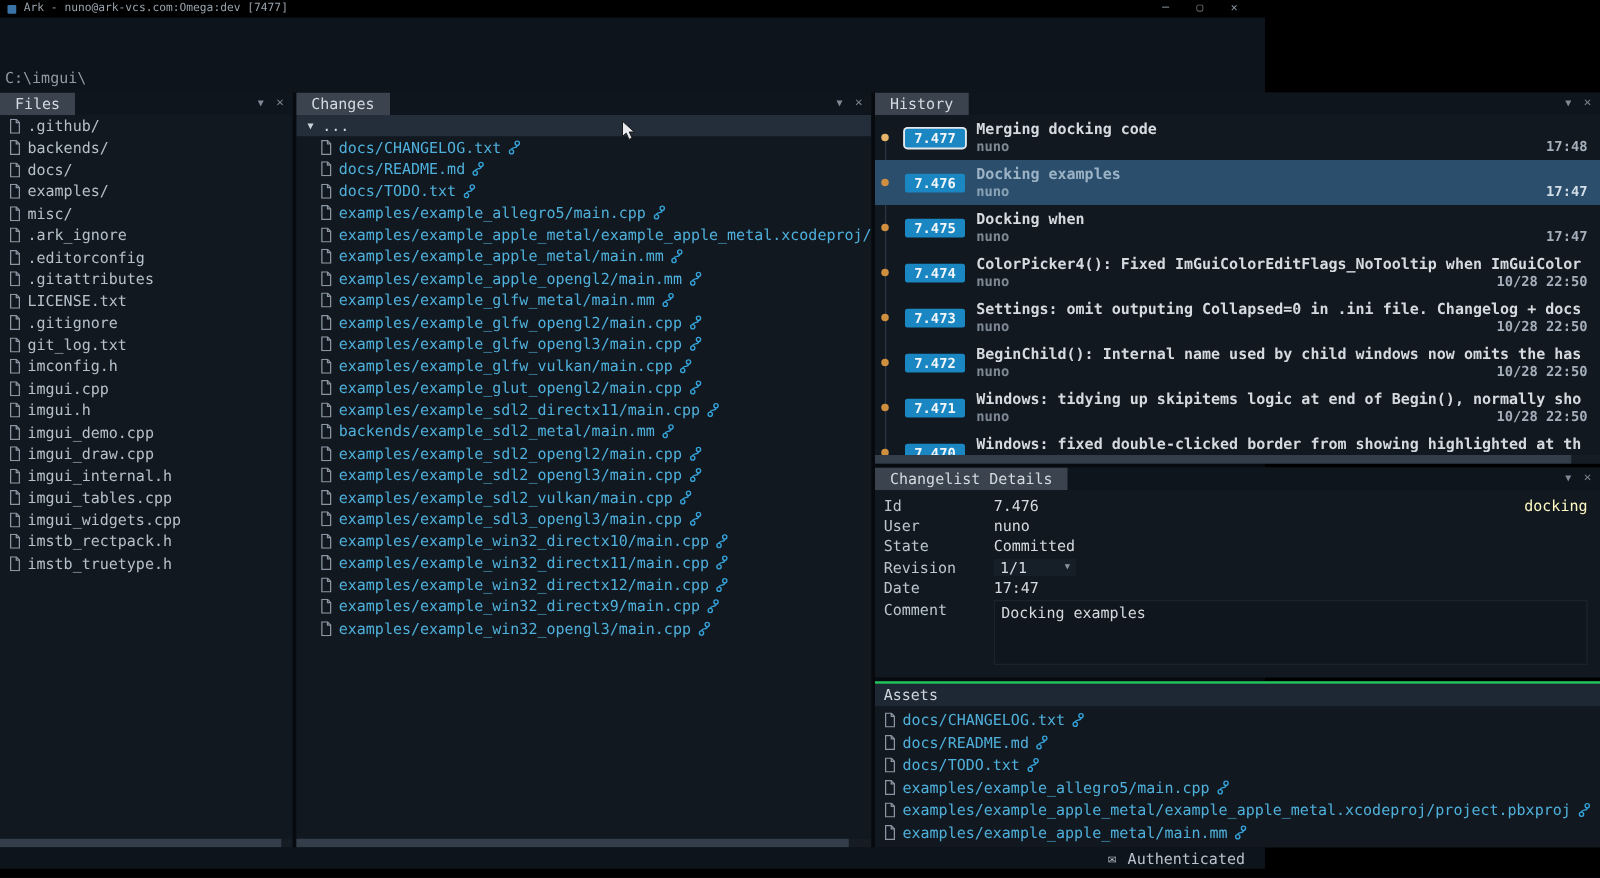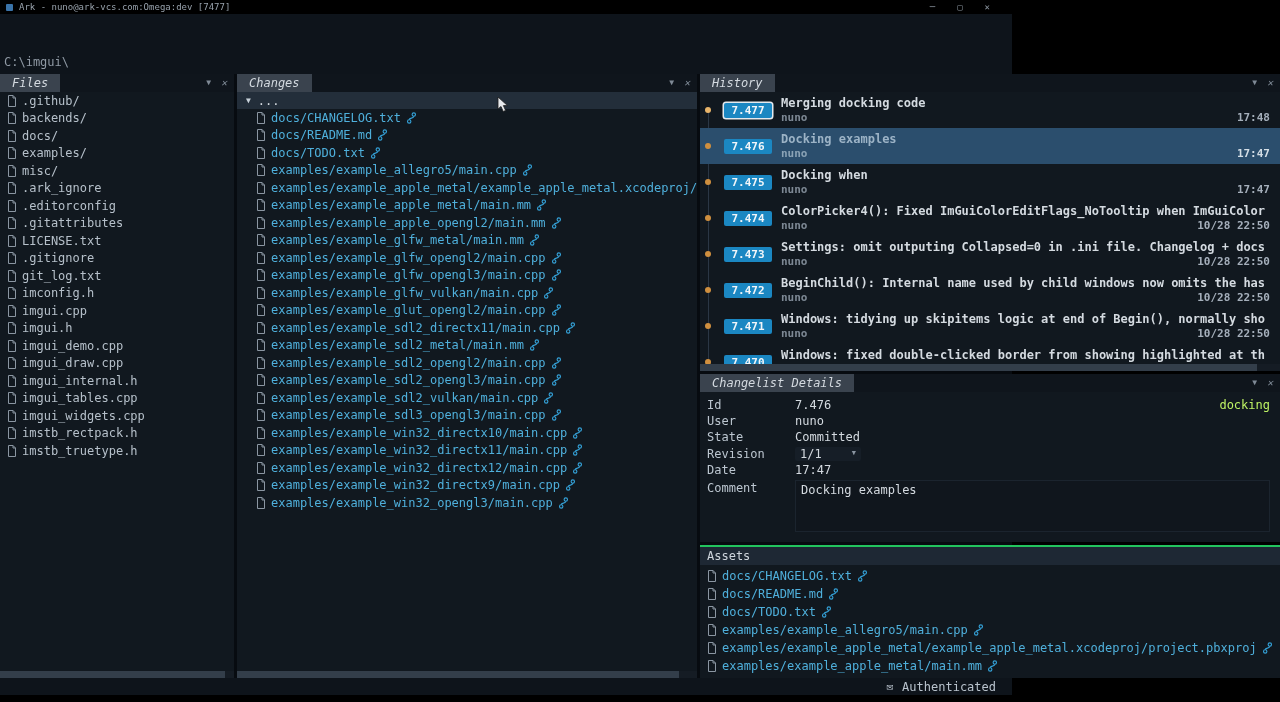--- a/index.html
+++ b/index.html
@@ -28,21 +28,21 @@
 
   
   .workspace { position: absolute; top: 74px; left: 0; right: 0; bottom: 24px; background: #070b10; }
   .panel { position: absolute; background: #11181f; overflow: hidden; }
   .files-panel   { left: 0;     top: 0;     width: 234px; bottom: 0; }
   .changes-panel { left: 237px; top: 0;     width: 460px; bottom: 0; }
   .history-panel { left: 700px; top: 0;     width: 580px; height: 297px; }
   .details-panel { left: 700px; top: 300px; width: 580px; height: 168px; }
   .assets-panel  { left: 700px; top: 471px; width: 580px; bottom: 0; border-top: 2px solid #22c55e; }
 
-  .panel-header { height: 18px; background: #0f151c; display: flex; align-items: stretch; font-style: italic; }
+  .panel-header { height: 18px; background: #0f151c; display: flex; align-items: stretch; }
   .panel-tab { background: #3a434e; color: #d4dae0; font-size: 12px; padding: 0 12px; display: flex; align-items: center; white-space: nowrap; }
   .hdr-icons { margin-left: auto; display: flex; align-items: center; gap: 10px; padding-right: 7px; }
   .hdr-icon { color: #7f8a96; font-size: 8px; line-height: 1; }
   .hdr-icon.x { font-size: 10px; }
 
   
   .list-body { position: absolute; top: 18px; left: 0; right: 0; bottom: 7px; overflow: hidden; }
   .file-row { height: 17.5px; display: flex; align-items: center; gap: 5px; padding-left: 7px; font-size: 12px; white-space: nowrap; }
   .file-name { color: #b6c0ca; }
   .row-icon { display: flex; align-items: center; flex: none; }
@@ -72,21 +72,21 @@
 
   
   .details-body { position: absolute; top: 18px; left: 0; right: 0; bottom: 0; padding-top: 5px; }
   .field-row { position: relative; display: flex; align-items: center; height: 16.2px; padding-left: 7px; font-size: 12px; }
   .field-label { width: 88px; flex: none; color: #bcc6d0; }
   .field-value { color: #d4dae0; }
   .field-value-wrap { display: inline-flex; align-items: center; }
   .dropdown-arrow { display: none; }
   .is-dropdown .field-value-wrap { width: 66px; justify-content: space-between; background: #161e27; padding: 0 5px; border-radius: 2px; }
   .is-dropdown .dropdown-arrow { display: inline; font-size: 7px; color: #8b96a2; line-height: 1; }
-  .field-extra { position: absolute; right: 10px; color: #bef264; }
+  .field-extra { position: absolute; right: 10px; color: #fef9c3; }
   .comment-row { display: flex; padding-left: 7px; font-size: 12px; margin-top: 2px; align-items: flex-start; }
   .comment-label { width: 88px; flex: none; color: #bcc6d0; padding-top: 1px; }
   .comment-box { flex: 1; margin-right: 10px; height: 52px; background: #10161d; border: 1px solid #1b242e; padding: 2px 5px; color: #d4dae0; }
 
   
   .assets-header { height: 18px; background: #1e2834; display: flex; align-items: center; padding-left: 7px; font-size: 12px; color: #cfd6dd; }
   .assets-body { position: absolute; top: 20px; left: 0; right: 0; bottom: 0; overflow: hidden; }
   .asset-row { height: 18px; display: flex; align-items: center; gap: 5px; padding-left: 7px; font-size: 12px; white-space: nowrap; overflow: hidden; }
 
   
@@ -558,21 +558,21 @@
               </svg>
             </span>
           </div>
           <div class="change-row">
             <span class="row-icon">
               <svg width="10" height="12" viewBox="0 0 10 12">
                 <path d="M1.5 0.5 H6 L8.5 3 V11.5 H1.5 Z" fill="none" stroke="#8b96a2" stroke-width="1"></path>
                 <path d="M6 0.5 V3 H8.5" fill="none" stroke="#8b96a2" stroke-width="1"></path>
               </svg>
             </span>
-            <span class="change-name">examples/example_sdl2_metal/main.mm</span>
+            <span class="change-name">backends/example_sdl2_metal/main.mm</span>
             <span class="row-icon">
               <svg width="11" height="12" viewBox="0 0 11 12">
                 <circle cx="7.8" cy="2.6" r="1.7" fill="none" stroke="#35a3da" stroke-width="1.1"></circle>
                 <circle cx="3.2" cy="9.4" r="1.7" fill="none" stroke="#35a3da" stroke-width="1.1"></circle>
                 <path d="M7.8 4.3 C7.8 7 3.2 5.2 3.2 7.7" fill="none" stroke="#35a3da" stroke-width="1.1"></path>
               </svg>
             </span>
           </div>
           <div class="change-row">
             <span class="row-icon">

